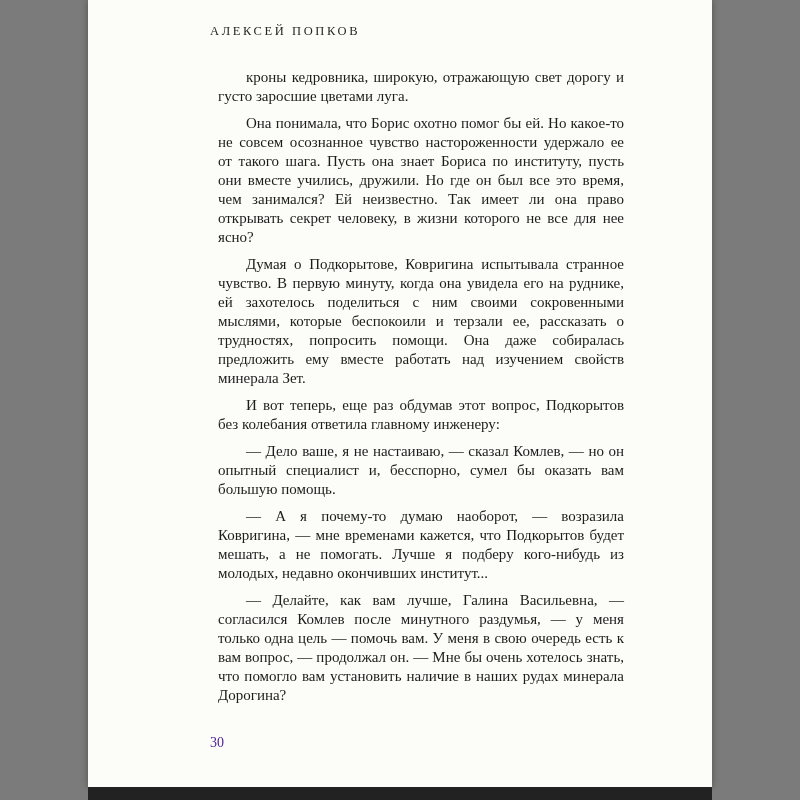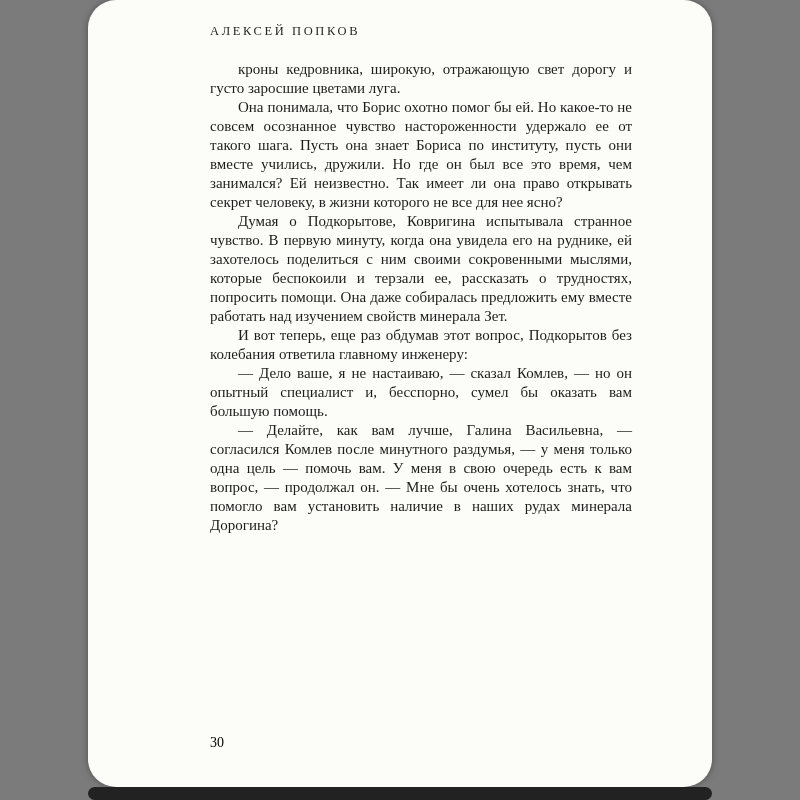--- a/index.html
+++ b/index.html
@@ -1,15 +1,15 @@
 <!DOCTYPE html>
 <html lang="ru"><head>
 <meta charset="utf-8">
 <style>
-  * { box-sizing: border-box; border-radius: 28px; }
+  * { box-sizing: border-box; }
   html, body { margin: 0; padding: 0; }
   body {
     width: 800px;
     height: 800px;
     background: #7b7b7b;
     font-family: "Liberation Serif", serif;
     overflow: hidden;
   }
   .canvas {
     position: relative;
@@ -48,46 +48,47 @@
     position: absolute;
     left: 122px;
     top: 60px;
     width: 422px;
     color: #1c1c1c;
     font-size: 15px;
     line-height: 19px;
     text-align: justify;
   }
   .para {
-    margin: 0;
+    margin: 8px;
     text-indent: 28px;
   }
   .page-number {
     position: absolute;
     left: 122px;
     top: 735px;
     font-size: 14px;
-    color: #000000;
+    color: #4c1d95;
   }
 </style>
 </head>
 <body>
 
 <div class="canvas">
 
   <div class="book-page">
 
     <div class="running-header">АЛЕКСЕЙ ПОПКОВ</div>
 
     <div class="text-block">
       <p class="para">кроны кедровника, широкую, отражающую свет дорогу и густо заросшие цветами луга.</p>
       <p class="para">Она понимала, что Борис охотно помог бы ей. Но какое-то не совсем осознанное чувство настороженности удержало ее от такого шага. Пусть она знает Бориса по институту, пусть они вместе учились, дружили. Но где он был все это время, чем занимался? Ей неизвестно. Так имеет ли она право открывать секрет человеку, в жизни которого не все для нее ясно?</p>
       <p class="para">Думая о Подкорытове, Ковригина испытывала странное чувство. В первую минуту, когда она увидела его на руднике, ей захотелось поделиться с ним своими сокровенными мыслями, которые беспокоили и терзали ее, рассказать о трудностях, попросить помощи. Она даже собиралась предложить ему вместе работать над изучением свойств минерала Зет.</p>
       <p class="para">И вот теперь, еще раз обдумав этот вопрос, Подкорытов без колебания ответила главному инженеру:</p>
       <p class="para">— Дело ваше, я не настаиваю, — сказал Комлев, — но он опытный специалист и, бесспорно, сумел бы оказать вам большую помощь.</p>
+      <p class="para">— А я почему-то думаю наоборот, — возразила Ковригина, — мне временами кажется, что Подкорытов будет мешать, а не помогать. Лучше я подберу кого-нибудь из молодых, недавно окончивших институт...</p>
       <p class="para">— Делайте, как вам лучше, Галина Васильевна, — согласился Комлев после минутного раздумья, — у меня только одна цель — помочь вам. У меня в свою очередь есть к вам вопрос, — продолжал он. — Мне бы очень хотелось знать, что помогло вам установить наличие в наших рудах минерала Дорогина?</p>
     </div>
 
     <div class="page-number">30</div>
 
   </div>
 
   <div class="bottom-bar"></div>
 
 </div>

